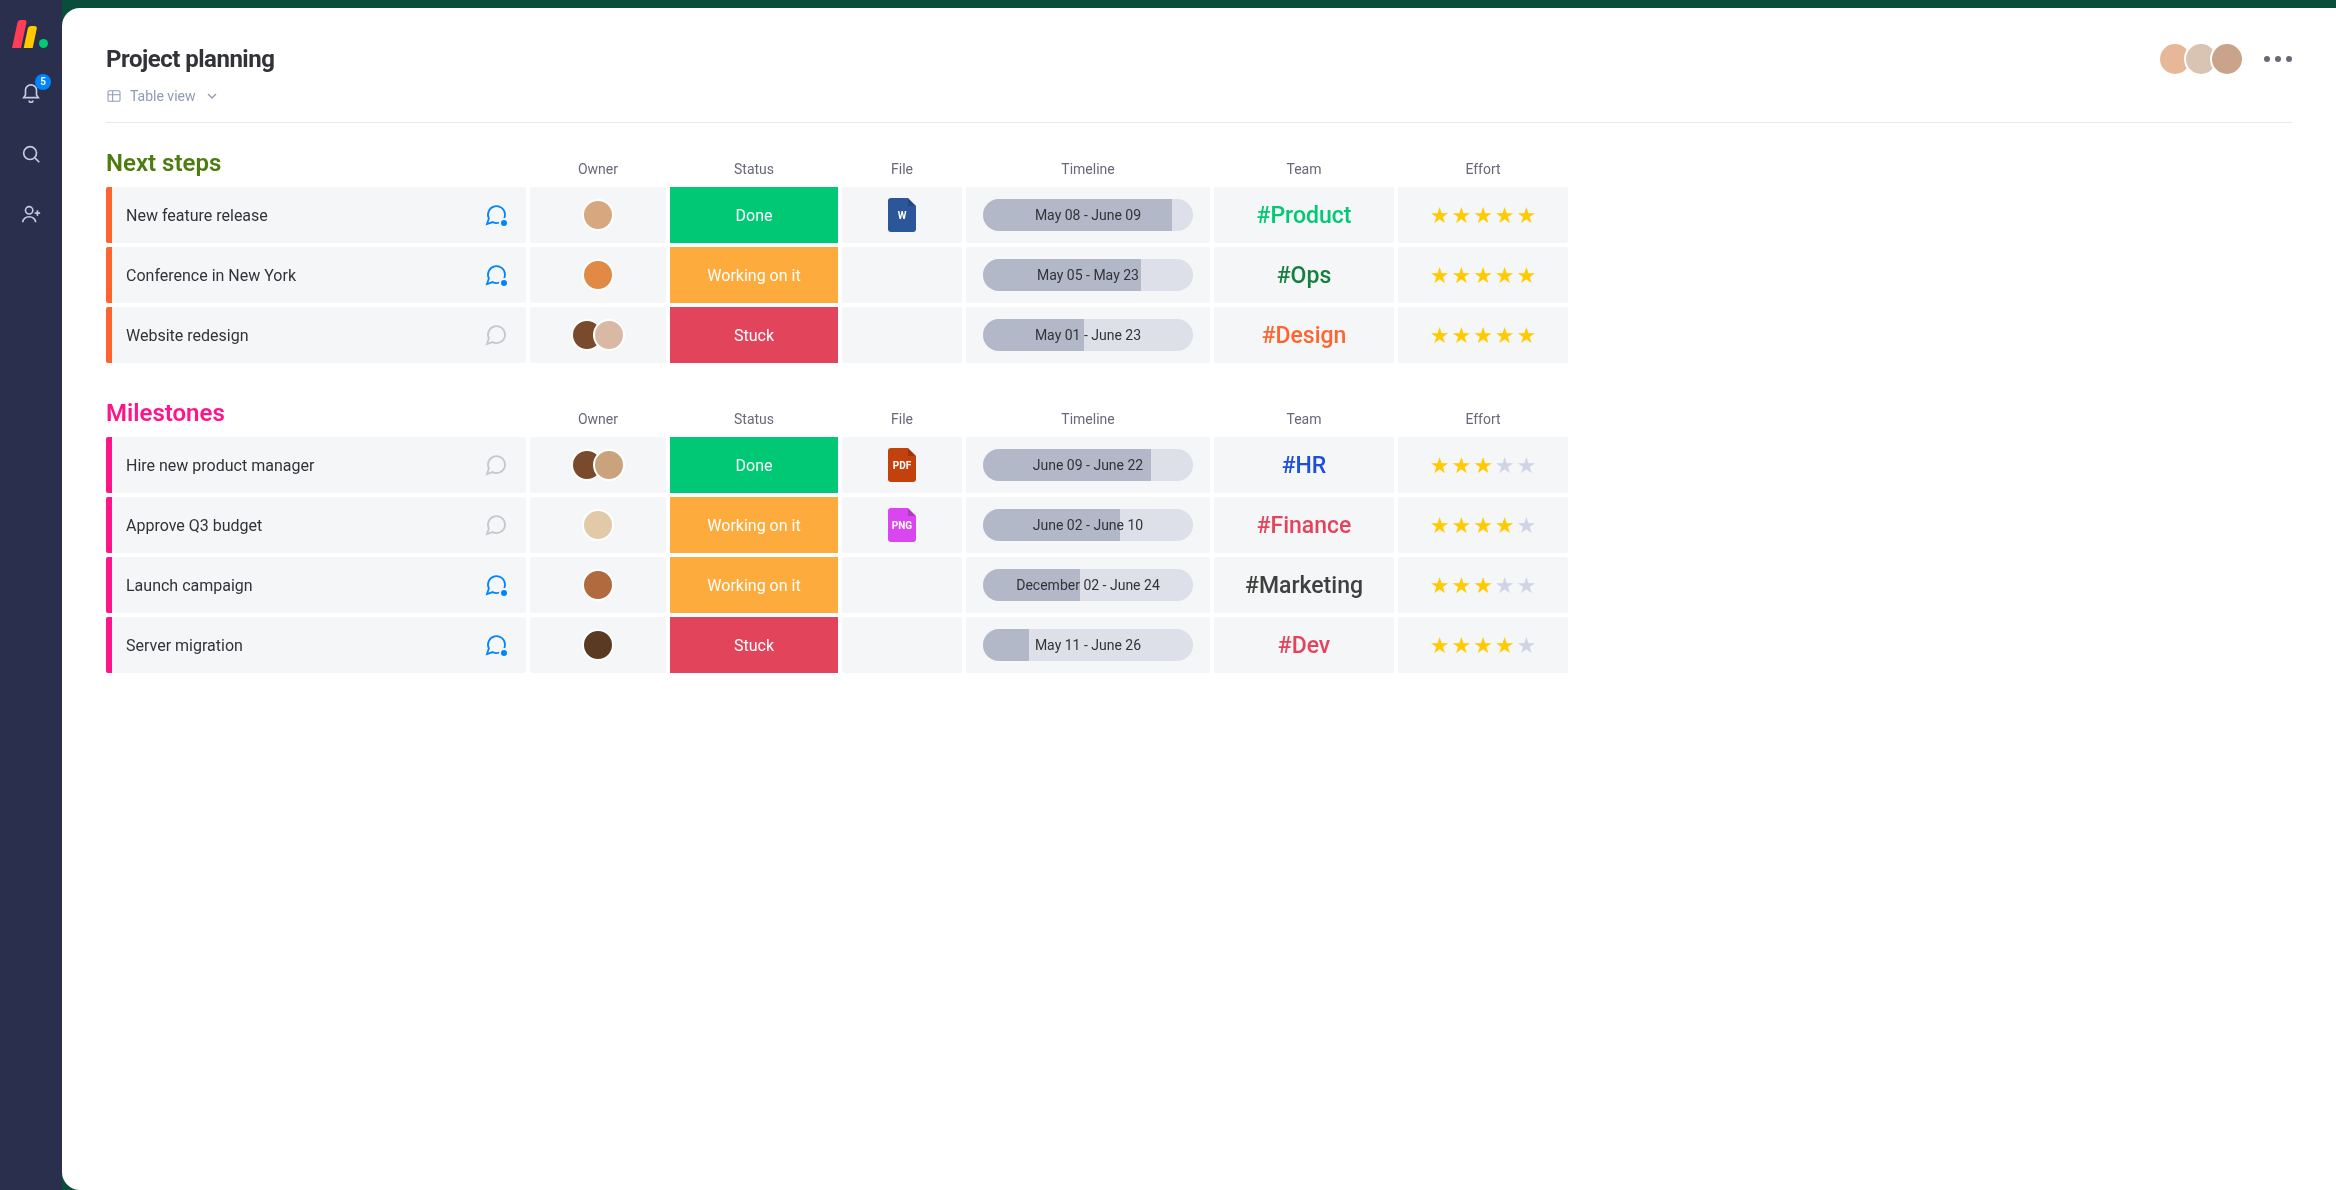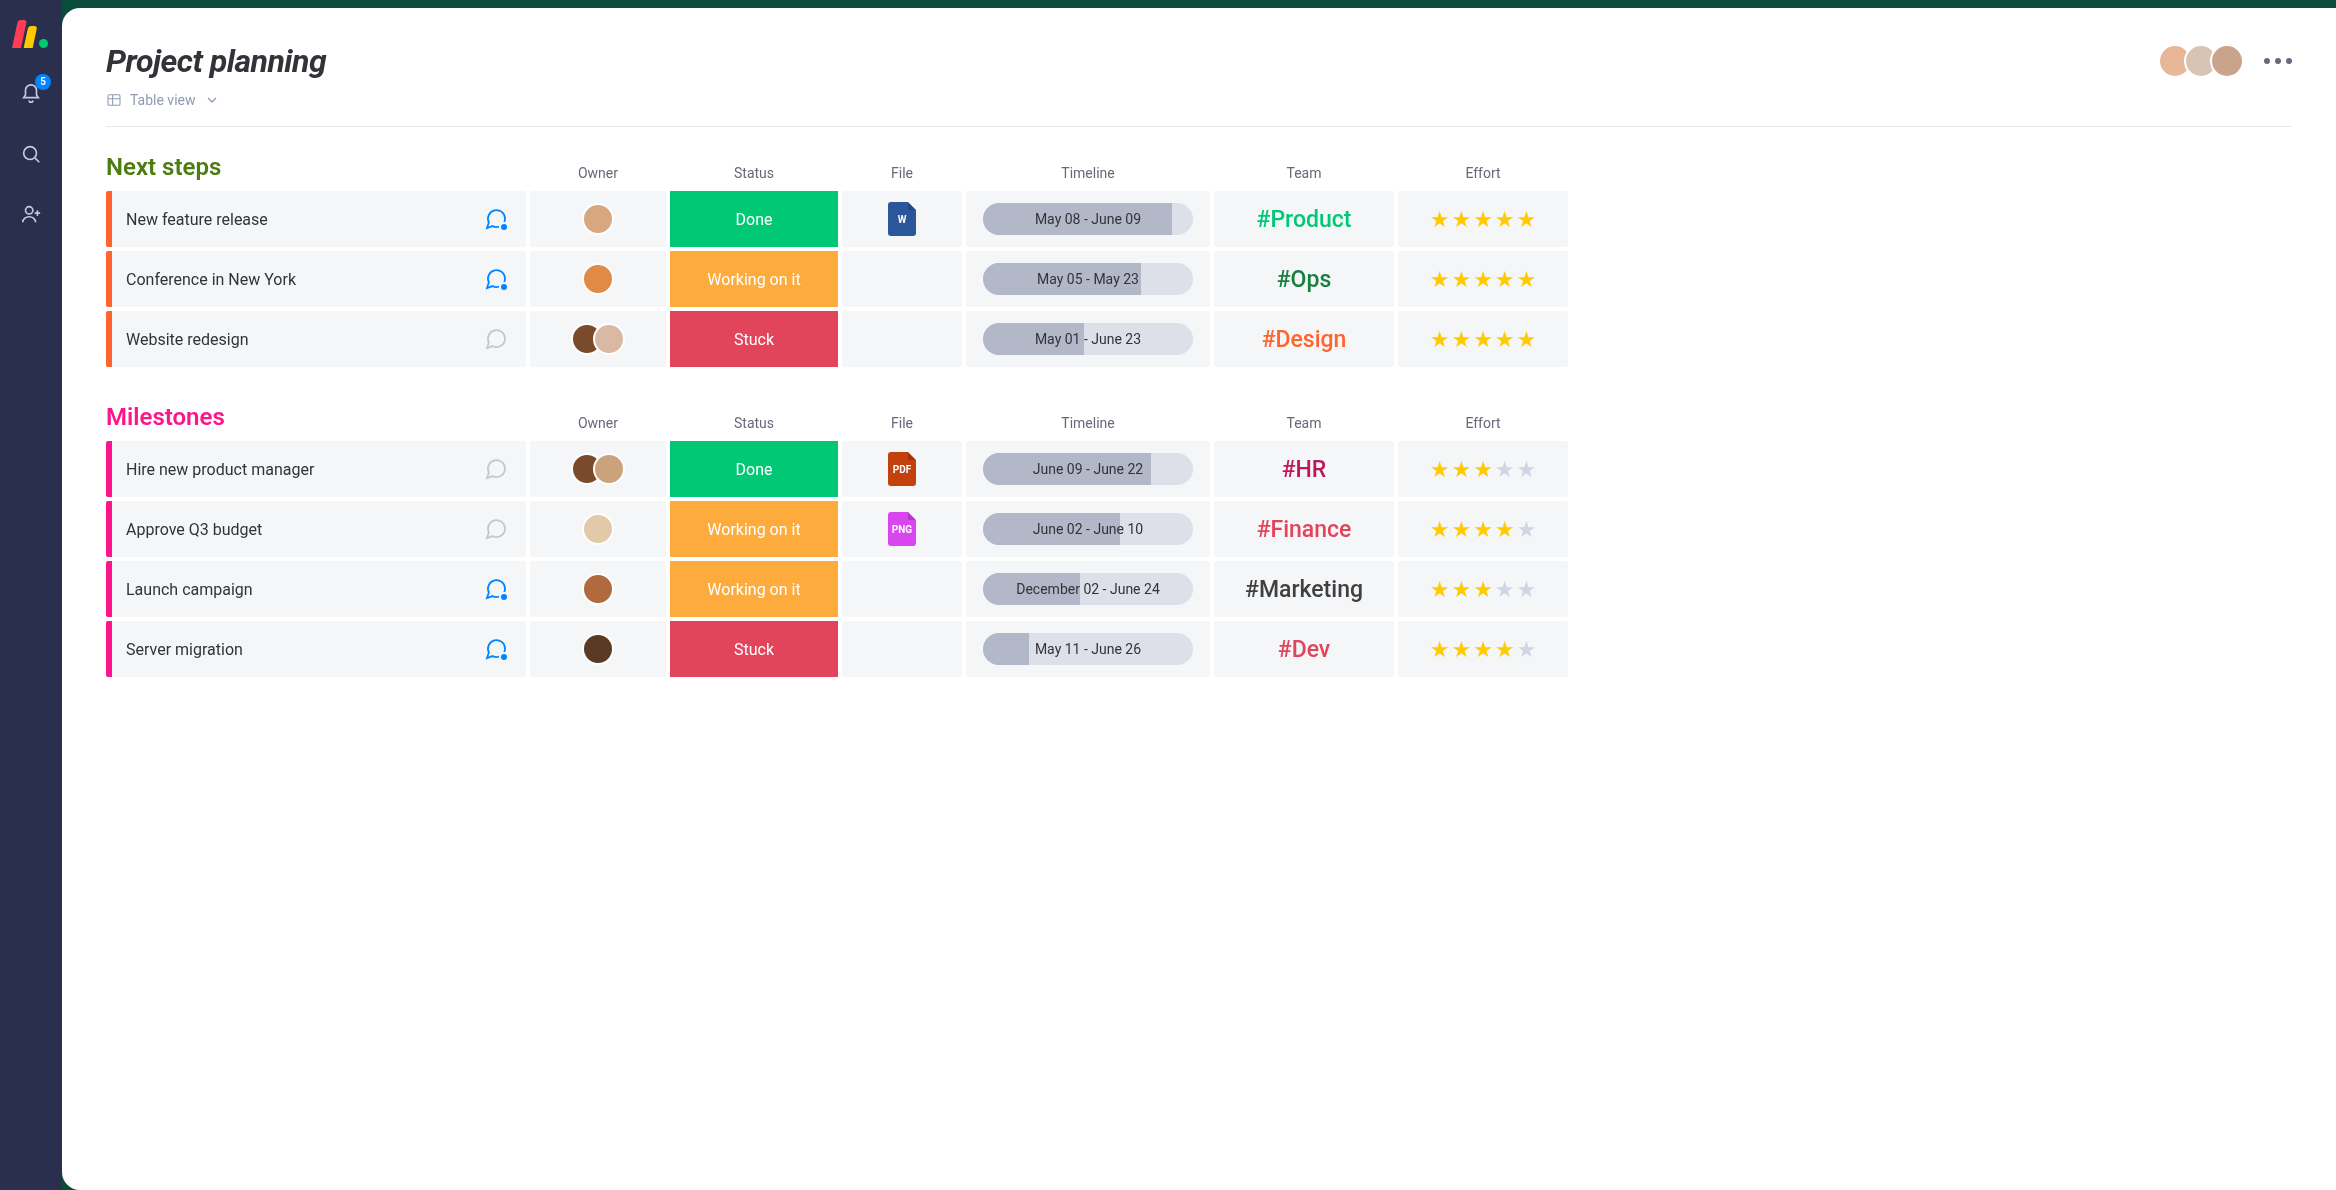--- a/index.html
+++ b/index.html
@@ -59,24 +59,23 @@
     border-radius: 18px 0 0 18px;
     margin: 8px 0 0 0;
     padding: 34px 44px 20px 44px;
     overflow: auto;
   }
   .header {
     display: flex; align-items: center; justify-content: space-between;
     margin-bottom: 12px;
   }
   .title {
-    font-size: 32px;
+    font-size: 24px;
     font-weight: 700;
     letter-spacing: -0.5px;
-    font-style: italic;
   }
   .header-right { display: flex; align-items: center; gap: 20px; }
   .avatars { display: flex; }
   .avatars .avatar { margin-left: -8px; }
   .kebab {
     display: flex; gap: 5px; cursor: pointer;
   }
   .kebab span { width: 6px; height: 6px; background: #676879; border-radius: 50%; }
 
   .view-selector {
@@ -396,21 +395,21 @@
               <div class="cell">
                 <div class="file-icon" style="background: #c2410c;">PDF</div>
               </div>
               <div class="cell">
                 <div class="timeline">
                   <div class="fill" style="width: 80%;"></div>
                   <span>June 09 - June 22</span>
                 </div>
               </div>
               <div class="cell">
-                <div class="team-tag" style="color: #be185d;">#HR</div>
+                <div class="team-tag" style="color: #1d4ed8;">#HR</div>
               </div>
               <div class="cell">
                 <div class="stars">
                   <span class="star on">★</span>
                   <span class="star on">★</span>
                   <span class="star on">★</span>
                   <span class="star">★</span>
                   <span class="star">★</span>
                 </div>
               </div>

